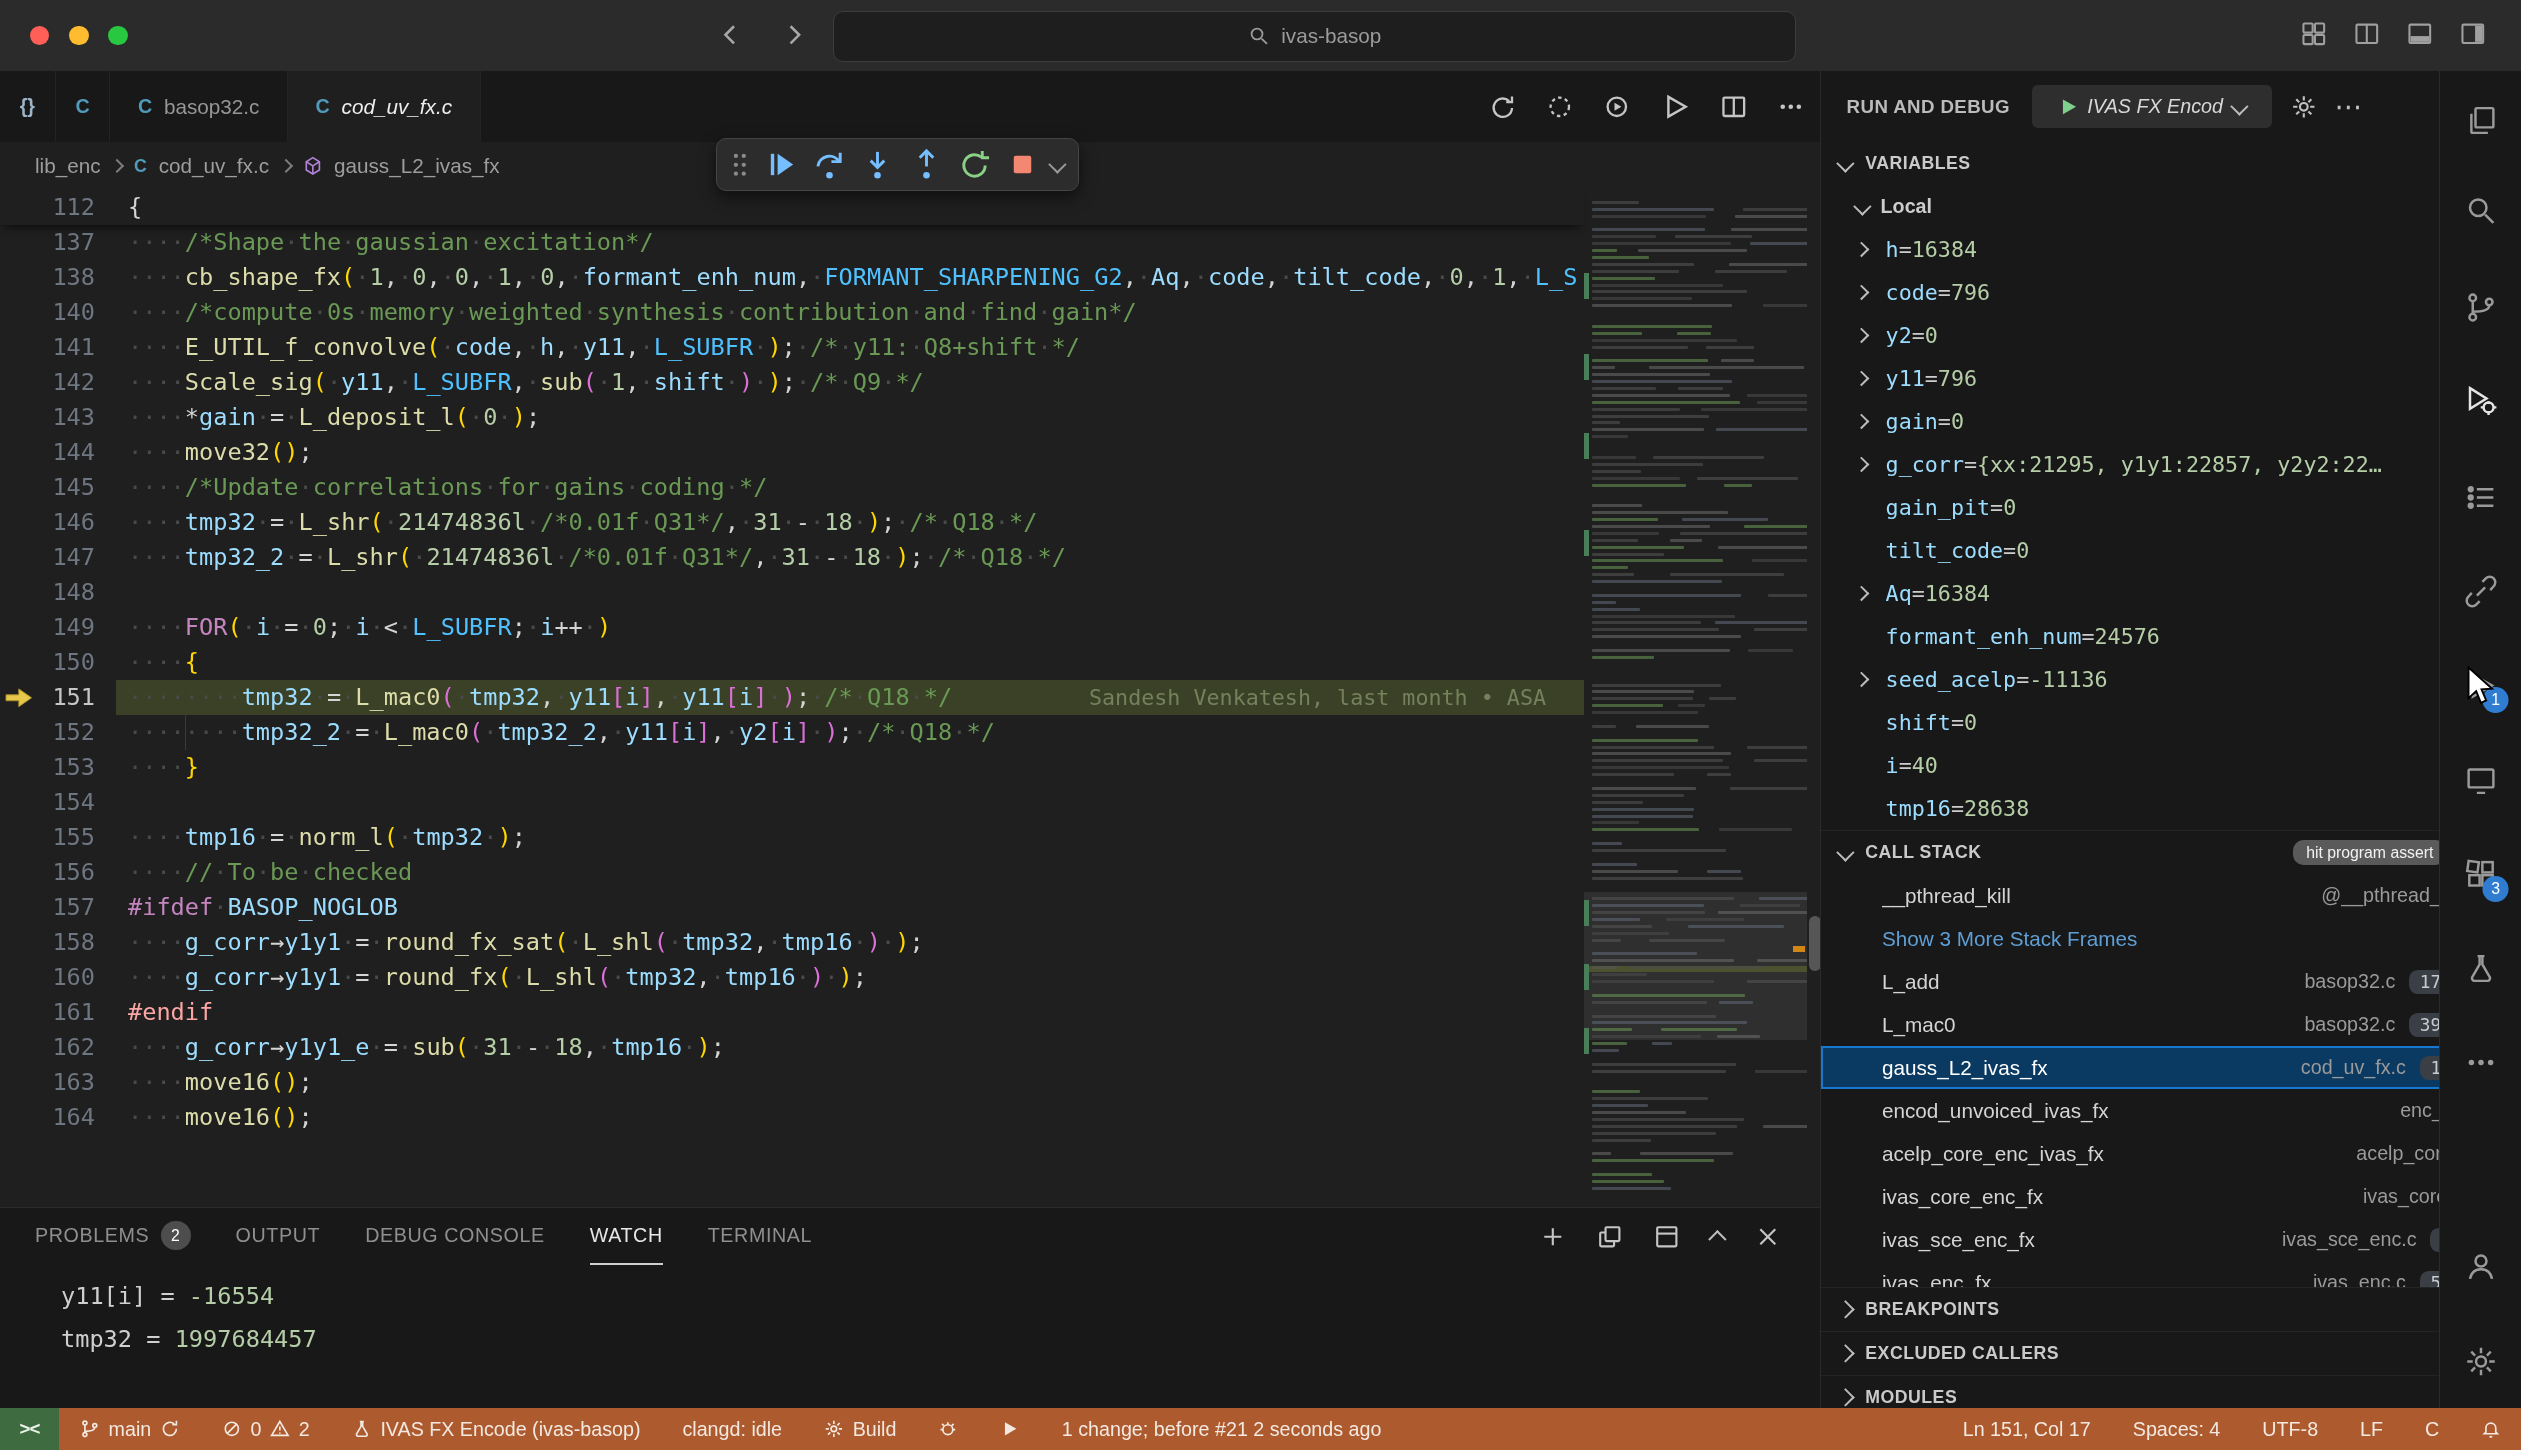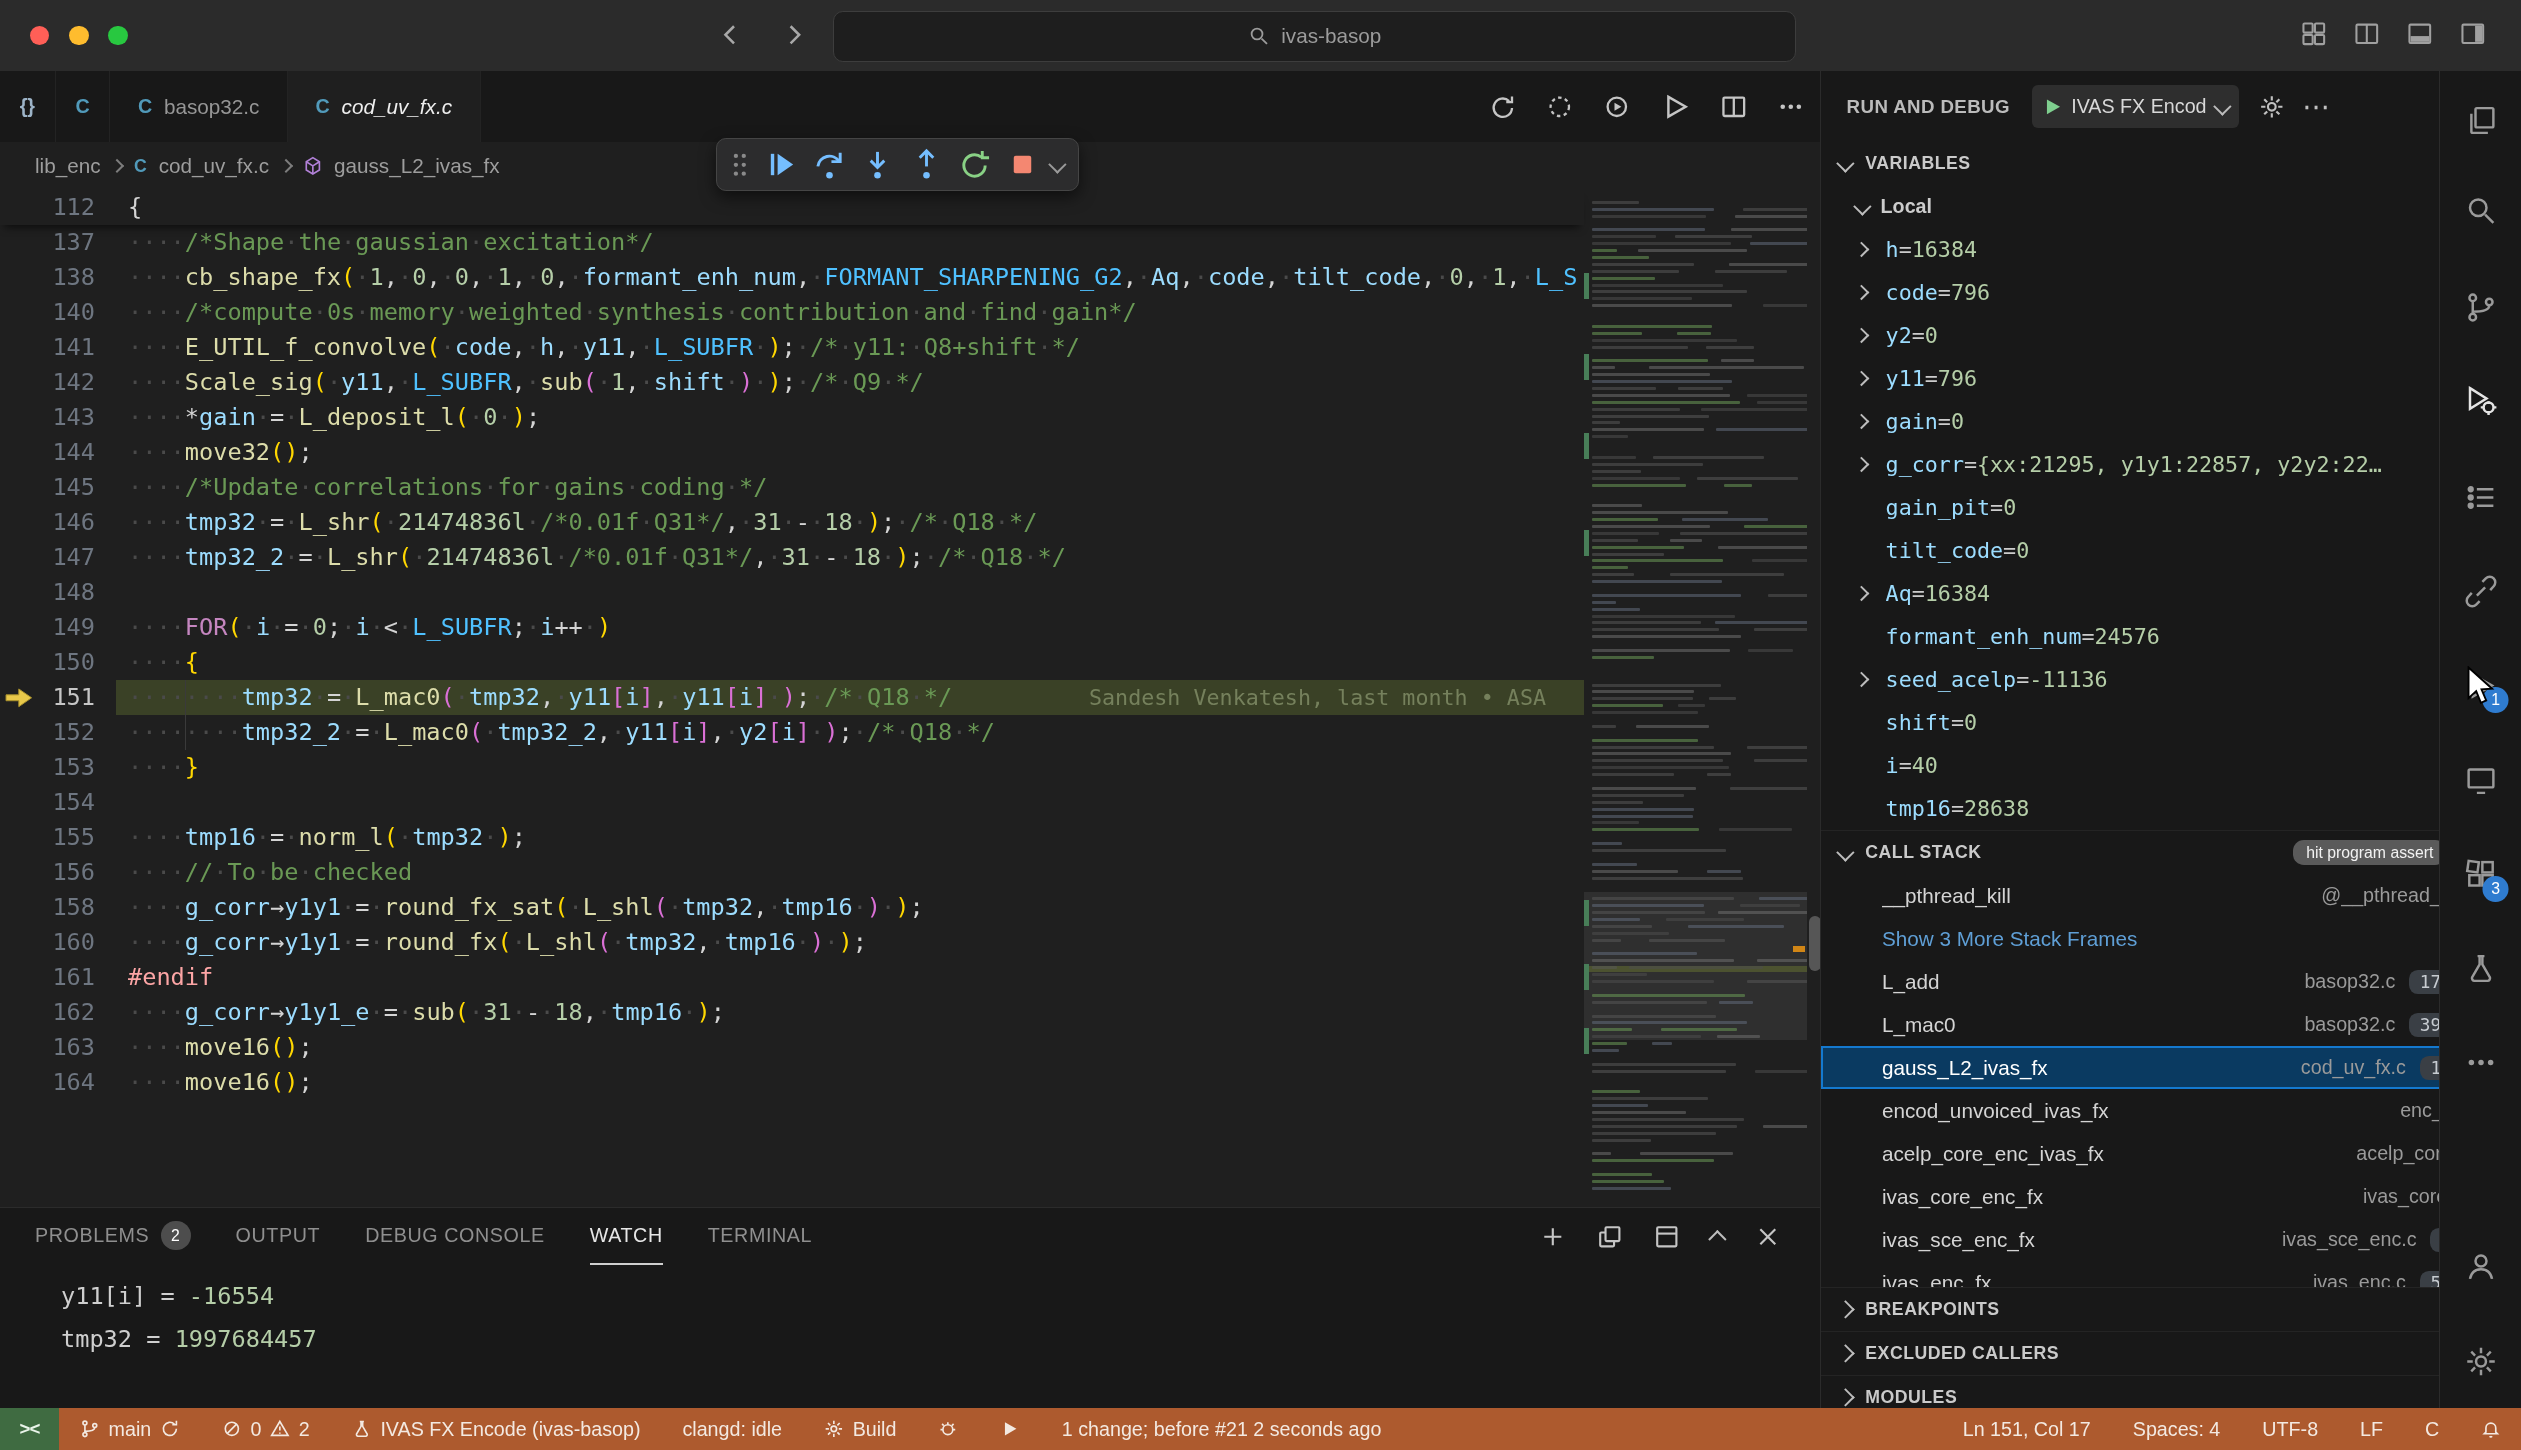--- a/index.html
+++ b/index.html
@@ -23,21 +23,21 @@
   .tab.active .tlabel{font-style:italic;}
   .cicon{font-weight:700;color:#519aba;font-size:19.7px;}
   .bracesicon{color:#9db4c8;font-size:19.7px;font-weight:700;}
   .edactions{position:absolute;left:1489px;top:0;height:71px;display:flex;align-items:center;gap:29.6px;}
 
   
   .panelheader{position:absolute;left:1820px;top:71px;width:701px;height:71px;background:#181818;border-left:1px solid #2b2b2b;
       display:flex;align-items:center;box-sizing:border-box;}
   .ph-title{margin-left:25.6px;font-size:18.7px;font-weight:600;letter-spacing:0.4px;color:#bbbbbb;white-space:nowrap;}
   .ph-dd{margin-left:21.7px;height:43px;background:#2e2e2e;border-radius:5.9px;display:flex;align-items:center;gap:9.9px;
-      padding:0 10px;font-size:19.7px;color:#d8d8d8;white-space:nowrap;}
+      padding:0 26px;font-size:19.7px;color:#d8d8d8;white-space:nowrap;font-style:italic;}
   .ph-more{font-size:27.6px;color:#c0c0c0;margin-left:17.7px;}
 
   
   .breadcrumb{position:absolute;left:0;top:142px;width:1820px;height:48px;background:#1f1f1f;display:flex;
       align-items:center;gap:11.8px;padding-left:35px;font-size:20.7px;color:#9d9d9d;box-sizing:border-box;}
 
   
   .cv{display:inline-block;width:10.8px;height:10.8px;border-right:2.4px solid #bdbdbd;border-bottom:2.4px solid #bdbdbd;}
   .cv.down{transform:rotate(45deg);}
   .cv.right{transform:rotate(-45deg);}
@@ -342,20 +342,21 @@
         <div class="cl"><span class="ln">149</span><span class="codeln"><span class="ws">····</span><span style="color: rgb(197, 134, 192);">FOR</span><span style="color: rgb(255, 215, 0);">(</span><span class="ws">·</span><span style="color: rgb(156, 220, 254);">i</span><span class="ws">·</span><span style="color: rgb(212, 212, 212);">=</span><span class="ws">·</span><span style="color: rgb(181, 206, 168);">0</span><span style="color: rgb(212, 212, 212);">;</span><span class="ws">·</span><span style="color: rgb(156, 220, 254);">i</span><span class="ws">·</span><span style="color: rgb(212, 212, 212);">&lt;</span><span class="ws">·</span><span style="color: rgb(79, 193, 255);">L_SUBFR</span><span style="color: rgb(212, 212, 212);">;</span><span class="ws">·</span><span style="color: rgb(156, 220, 254);">i</span><span style="color: rgb(212, 212, 212);">++</span><span class="ws">·</span><span style="color: rgb(255, 215, 0);">)</span></span></div>
         <div class="cl"><span class="ln">150</span><span class="codeln"><span class="ws">····</span><span style="color: rgb(255, 215, 0);">{</span></span></div>
         <div class="cl cur"><span class="ln">151</span><span class="codeln"><span class="ws">········</span><span style="color: rgb(156, 220, 254);">tmp32</span><span class="ws">·</span><span style="color: rgb(212, 212, 212);">=</span><span class="ws">·</span><span style="color: rgb(220, 220, 170);">L_mac0</span><span style="color: rgb(218, 112, 214);">(</span><span class="ws">·</span><span style="color: rgb(156, 220, 254);">tmp32</span><span style="color: rgb(212, 212, 212);">,</span><span class="ws">·</span><span style="color: rgb(156, 220, 254);">y11</span><span style="color: rgb(218, 112, 214);">[</span><span style="color: rgb(156, 220, 254);">i</span><span style="color: rgb(218, 112, 214);">]</span><span style="color: rgb(212, 212, 212);">,</span><span class="ws">·</span><span style="color: rgb(156, 220, 254);">y11</span><span style="color: rgb(218, 112, 214);">[</span><span style="color: rgb(156, 220, 254);">i</span><span style="color: rgb(218, 112, 214);">]</span><span class="ws">·</span><span style="color: rgb(218, 112, 214);">)</span><span style="color: rgb(212, 212, 212);">;</span><span class="ws">·</span><span style="color: rgb(106, 153, 85);">/*</span><span class="ws">·</span><span style="color: rgb(106, 153, 85);">Q18</span><span class="ws">·</span><span style="color: rgb(106, 153, 85);">*/</span></span><span class="guide"></span><span class="dbgarrow"><svg width="29.6" height="23.6" viewBox="0 0 30 24">
               <path d="M2 9h13V3l13 9-13 9v-6H2z" fill="#e8c84a" stroke="#a8912c"></path>
             </svg></span><span class="blame">Sandesh Venkatesh, last month • ASA</span></div>
         <div class="cl"><span class="ln">152</span><span class="codeln"><span class="ws">········</span><span style="color: rgb(156, 220, 254);">tmp32_2</span><span class="ws">·</span><span style="color: rgb(212, 212, 212);">=</span><span class="ws">·</span><span style="color: rgb(220, 220, 170);">L_mac0</span><span style="color: rgb(218, 112, 214);">(</span><span class="ws">·</span><span style="color: rgb(156, 220, 254);">tmp32_2</span><span style="color: rgb(212, 212, 212);">,</span><span class="ws">·</span><span style="color: rgb(156, 220, 254);">y11</span><span style="color: rgb(218, 112, 214);">[</span><span style="color: rgb(156, 220, 254);">i</span><span style="color: rgb(218, 112, 214);">]</span><span style="color: rgb(212, 212, 212);">,</span><span class="ws">·</span><span style="color: rgb(156, 220, 254);">y2</span><span style="color: rgb(218, 112, 214);">[</span><span style="color: rgb(156, 220, 254);">i</span><span style="color: rgb(218, 112, 214);">]</span><span class="ws">·</span><span style="color: rgb(218, 112, 214);">)</span><span style="color: rgb(212, 212, 212);">;</span><span class="ws">·</span><span style="color: rgb(106, 153, 85);">/*</span><span class="ws">·</span><span style="color: rgb(106, 153, 85);">Q18</span><span class="ws">·</span><span style="color: rgb(106, 153, 85);">*/</span></span><span class="guide"></span></div>
         <div class="cl"><span class="ln">153</span><span class="codeln"><span class="ws">····</span><span style="color: rgb(255, 215, 0);">}</span></span></div>
         <div class="cl"><span class="ln">154</span><span class="codeln"></span></div>
         <div class="cl"><span class="ln">155</span><span class="codeln"><span class="ws">····</span><span style="color: rgb(156, 220, 254);">tmp16</span><span class="ws">·</span><span style="color: rgb(212, 212, 212);">=</span><span class="ws">·</span><span style="color: rgb(220, 220, 170);">norm_l</span><span style="color: rgb(255, 215, 0);">(</span><span class="ws">·</span><span style="color: rgb(156, 220, 254);">tmp32</span><span class="ws">·</span><span style="color: rgb(255, 215, 0);">)</span><span style="color: rgb(212, 212, 212);">;</span></span></div>
         <div class="cl"><span class="ln">156</span><span class="codeln"><span class="ws">····</span><span style="color: rgb(106, 153, 85);">//</span><span class="ws">·</span><span style="color: rgb(106, 153, 85);">To</span><span class="ws">·</span><span style="color: rgb(106, 153, 85);">be</span><span class="ws">·</span><span style="color: rgb(106, 153, 85);">checked</span></span></div>
+        <div class="cl"><span class="ln">157</span><span class="codeln"><span style="color: rgb(197, 134, 192);">#ifdef</span><span class="ws">·</span><span style="color: rgb(156, 220, 254);">BASOP_NOGLOB</span></span></div>
         <div class="cl"><span class="ln">158</span><span class="codeln"><span class="ws">····</span><span style="color: rgb(156, 220, 254);">g_corr</span><span style="color: rgb(212, 212, 212);">→</span><span style="color: rgb(156, 220, 254);">y1y1</span><span class="ws">·</span><span style="color: rgb(212, 212, 212);">=</span><span class="ws">·</span><span style="color: rgb(220, 220, 170);">round_fx_sat</span><span style="color: rgb(255, 215, 0);">(</span><span class="ws">·</span><span style="color: rgb(220, 220, 170);">L_shl</span><span style="color: rgb(218, 112, 214);">(</span><span class="ws">·</span><span style="color: rgb(156, 220, 254);">tmp32</span><span style="color: rgb(212, 212, 212);">,</span><span class="ws">·</span><span style="color: rgb(156, 220, 254);">tmp16</span><span class="ws">·</span><span style="color: rgb(218, 112, 214);">)</span><span class="ws">·</span><span style="color: rgb(255, 215, 0);">)</span><span style="color: rgb(212, 212, 212);">;</span></span></div>
         <div class="cl"><span class="ln">160</span><span class="codeln"><span class="ws">····</span><span style="color: rgb(156, 220, 254);">g_corr</span><span style="color: rgb(212, 212, 212);">→</span><span style="color: rgb(156, 220, 254);">y1y1</span><span class="ws">·</span><span style="color: rgb(212, 212, 212);">=</span><span class="ws">·</span><span style="color: rgb(220, 220, 170);">round_fx</span><span style="color: rgb(255, 215, 0);">(</span><span class="ws">·</span><span style="color: rgb(220, 220, 170);">L_shl</span><span style="color: rgb(218, 112, 214);">(</span><span class="ws">·</span><span style="color: rgb(156, 220, 254);">tmp32</span><span style="color: rgb(212, 212, 212);">,</span><span class="ws">·</span><span style="color: rgb(156, 220, 254);">tmp16</span><span class="ws">·</span><span style="color: rgb(218, 112, 214);">)</span><span class="ws">·</span><span style="color: rgb(255, 215, 0);">)</span><span style="color: rgb(212, 212, 212);">;</span></span></div>
         <div class="cl"><span class="ln">161</span><span class="codeln"><span style="color: #fca5a5;">#endif</span></span></div>
         <div class="cl"><span class="ln">162</span><span class="codeln"><span class="ws">····</span><span style="color: rgb(156, 220, 254);">g_corr</span><span style="color: rgb(212, 212, 212);">→</span><span style="color: rgb(156, 220, 254);">y1y1_e</span><span class="ws">·</span><span style="color: rgb(212, 212, 212);">=</span><span class="ws">·</span><span style="color: rgb(220, 220, 170);">sub</span><span style="color: rgb(255, 215, 0);">(</span><span class="ws">·</span><span style="color: rgb(181, 206, 168);">31</span><span class="ws">·</span><span style="color: rgb(212, 212, 212);">-</span><span class="ws">·</span><span style="color: rgb(181, 206, 168);">18</span><span style="color: rgb(212, 212, 212);">,</span><span class="ws">·</span><span style="color: rgb(156, 220, 254);">tmp16</span><span class="ws">·</span><span style="color: rgb(255, 215, 0);">)</span><span style="color: rgb(212, 212, 212);">;</span></span></div>
         <div class="cl"><span class="ln">163</span><span class="codeln"><span class="ws">····</span><span style="color: rgb(220, 220, 170);">move16</span><span style="color: rgb(255, 215, 0);">()</span><span style="color: rgb(212, 212, 212);">;</span></span></div>
         <div class="cl"><span class="ln">164</span><span class="codeln"><span class="ws">····</span><span style="color: rgb(220, 220, 170);">move16</span><span style="color: rgb(255, 215, 0);">()</span><span style="color: rgb(212, 212, 212);">;</span></span></div>
       </div>
     <div class="minimap">
       <div class="mslider"></div>
       <div class="mcur"></div>

